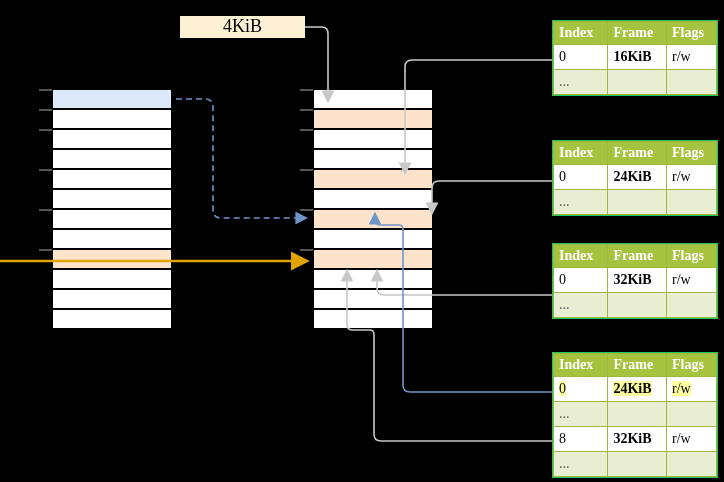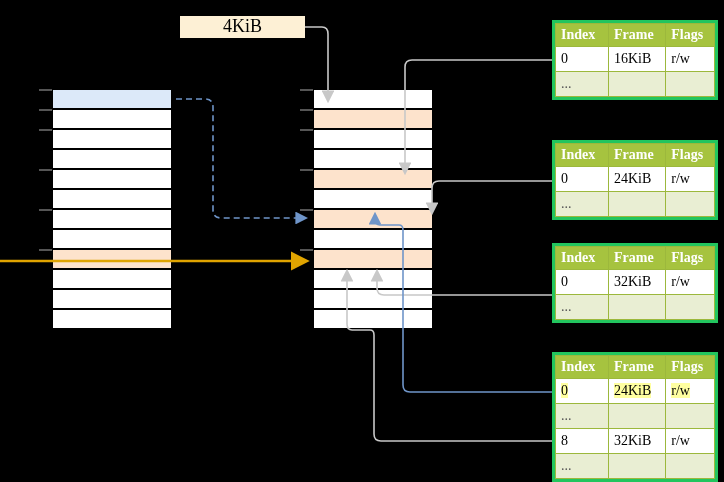--- a/index.html
+++ b/index.html
@@ -14,35 +14,35 @@
   .cell.peach{background:#fde3cc;}
 
   
   .tick{position:absolute;width:13px;height:0;border-top:2px solid #555;}
 
   
   .label{position:absolute;box-sizing:border-box;background:#fdf0d5;
          color:#000;font-size:18px;text-align:center;line-height:20px;}
 
   
-  .ptable{position:absolute;box-sizing:border-box;border:3px solid #22c55e;
+  .ptable{position:absolute;box-sizing:border-box;border:1px solid #22c55e;
           border-collapse:collapse;background:#fff;}
   .ptable table{border-collapse:collapse;width:100%;}
   .ptable th{background:#a6c33f;color:#fff;font-weight:bold;font-size:14px;
              text-align:left;padding:3px 5px;border:1px solid #9cb83c;
              white-space:nowrap;}
   .ptable td{background:#fff;color:#000;font-size:14px;text-align:left;
              padding:2px 5px;border:1px solid #9cb83c;height:20px;
              white-space:nowrap;}
   .ptable tr.ellipsis td{background:#e9eed3;color:#555;}
   .ptable td span.hl{background:#ffffa0;}
 
   
   .col-index{width:58px;}
-  .col-frame{width:60px;}
+  .col-frame{width:60px;font-weight:bold;}
   .col-flags{width:50px;margin-top:35px;}
 
   
   svg.wires{position:absolute;left:0;top:0;width:724px;height:482px;
             pointer-events:none;}
 </style>
 </head>
 <body>
 
 <div id="stage">

